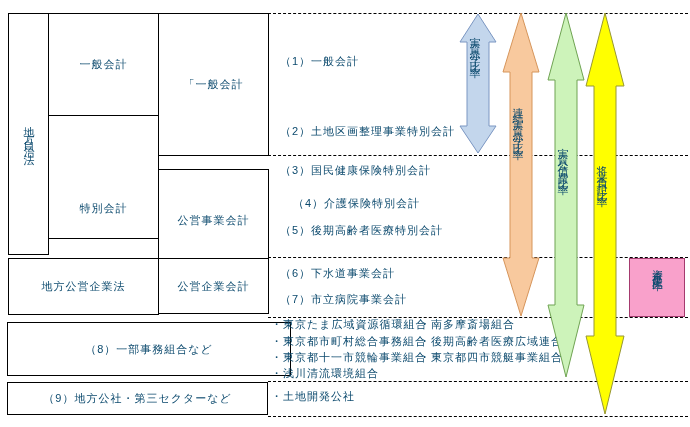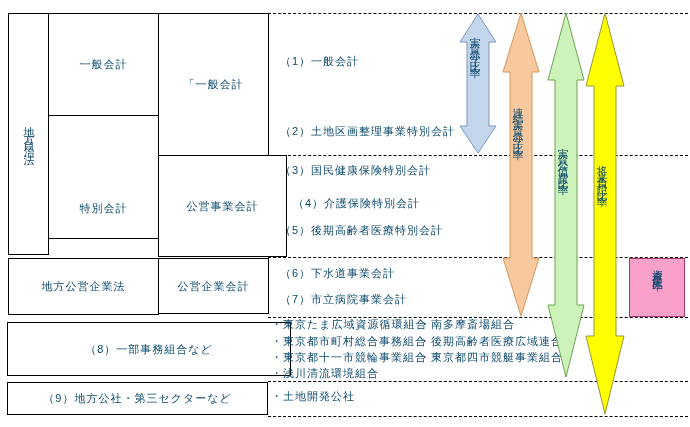--- a/index.html
+++ b/index.html
@@ -57,21 +57,21 @@
   </div>
 
   <div class="box" style="left:48px;top:115px;width:111px;height:124px;align-items:flex-start;">
     <span style="margin-top:85px;">特別会計</span>
   </div>
 
   <div class="box" style="left:158px;top:13px;width:111px;height:143px;">
     <span>「一般会計</span>
   </div>
 
-  <div class="box" style="left:158px;top:155px;width:129px;height:102px;">
+  <div class="box" style="left:158px;top:169px;width:111px;height:102px;">
     <span>公営事業会計</span>
   </div>
 
   <div class="box" style="left:8px;top:258px;width:151px;height:57px;">
     <span>地方公営企業法</span>
   </div>
 
   <div class="box" style="left:158px;top:258px;width:111px;height:56px;">
     <span>公営企業会計</span>
   </div>

